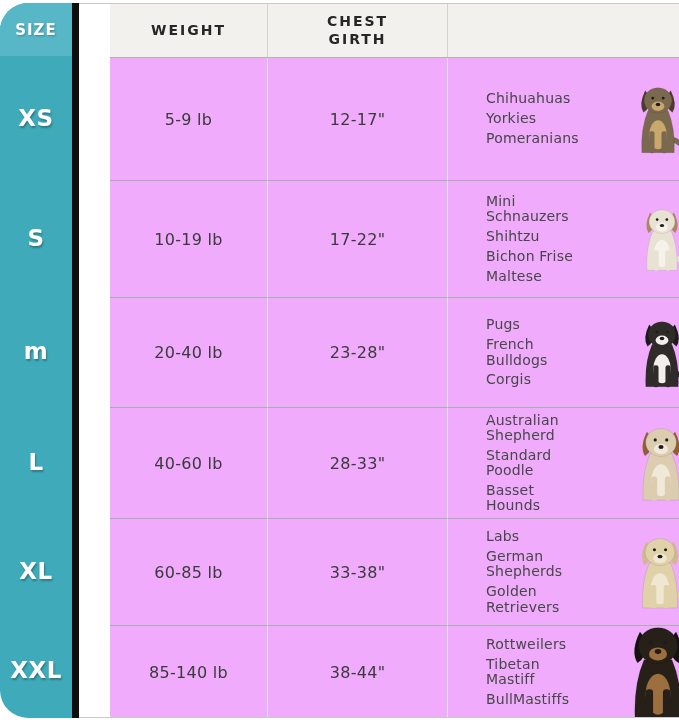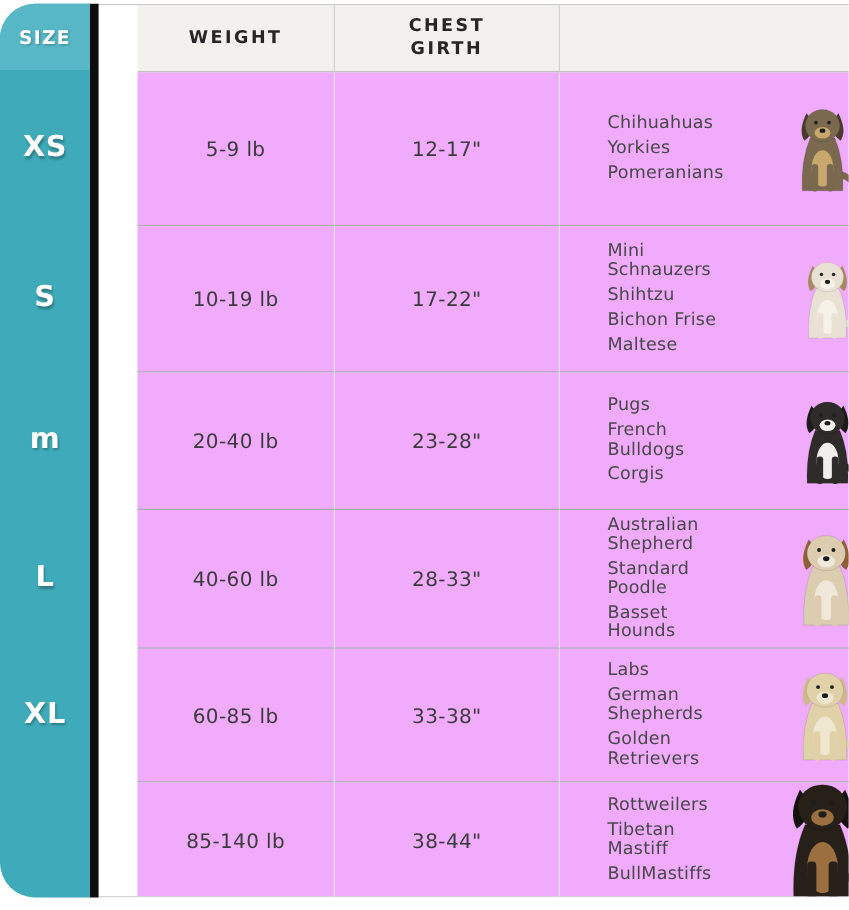--- a/index.html
+++ b/index.html
@@ -100,20 +100,23 @@
       </div>
     <div class="size-cell h-110">
         <span>m</span>
       </div>
     <div class="size-cell h-111">
         <span>L</span>
       </div>
     <div class="size-cell h-107">
         <span>XL</span>
       </div>
+    <div class="size-cell h-92">
+        <span>XXL</span>
+      </div>
   </div>
 
   <div class="black-strip"></div>
 
   <div class="main">
 
     <div class="trow header">
       <div class="hcell vline">
         <span>WEIGHT</span>
       </div>

